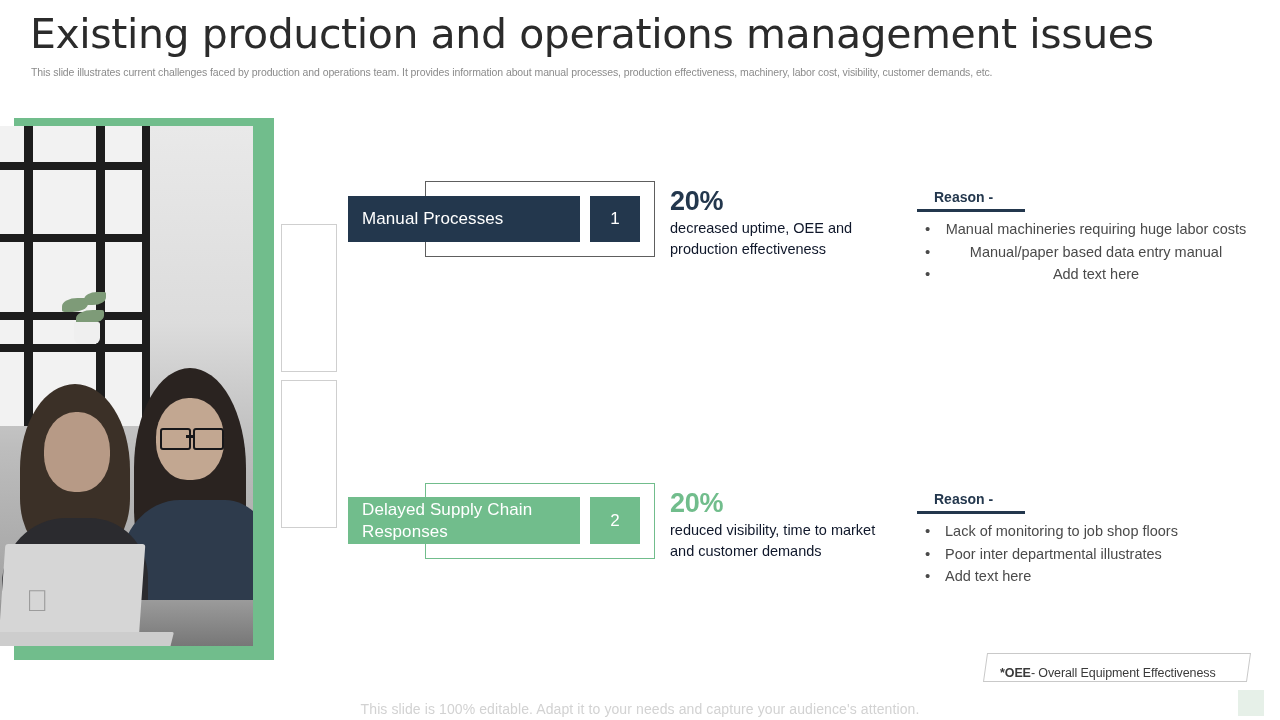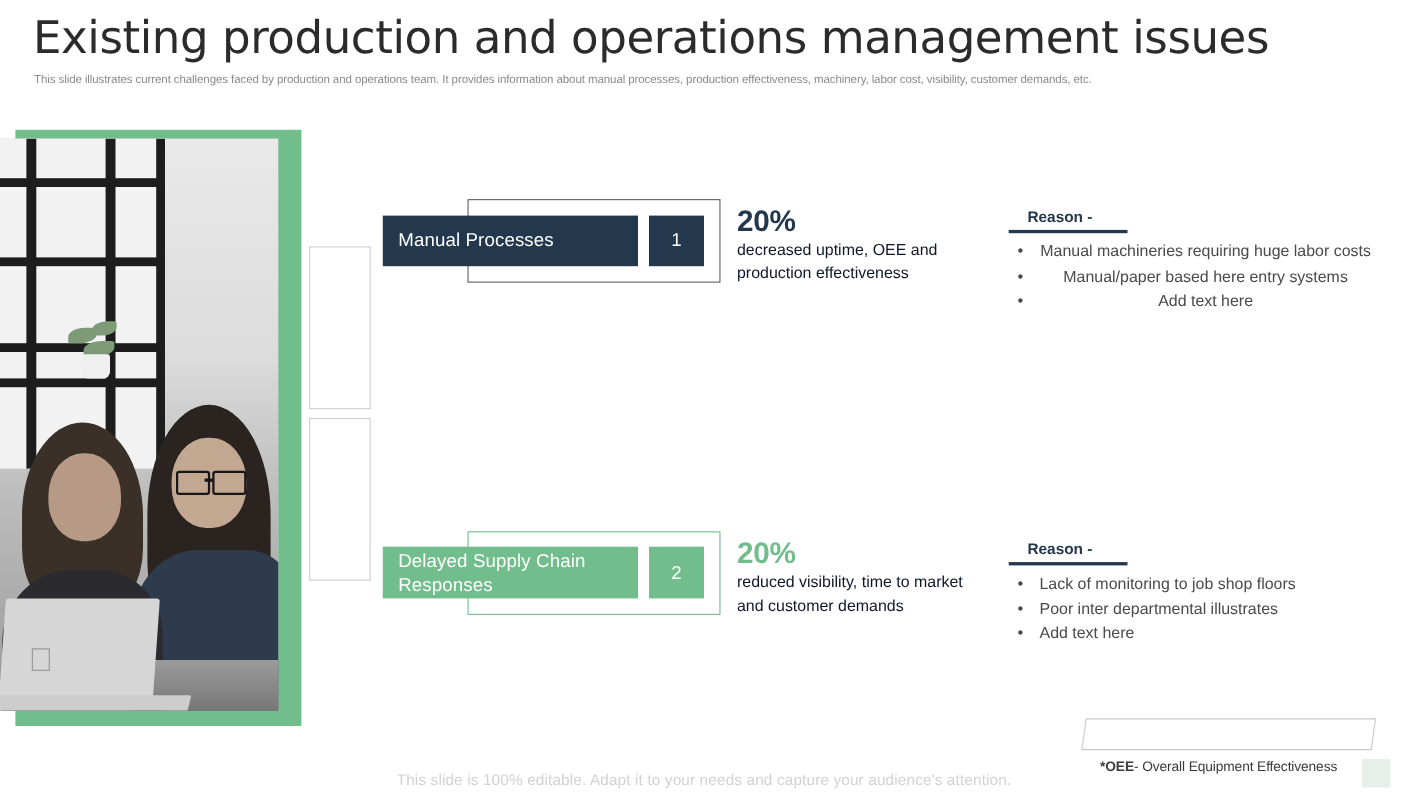--- a/index.html
+++ b/index.html
@@ -214,21 +214,21 @@
     top: 653px;
     width: 262px;
     height: 27px;
     border: 1px solid #c9c9c9;
     background: #ffffff;
     transform: skewX(-8deg);
   }
   #footnote-text {
     position: absolute;
     left: 1000px;
-    top: 690px;
+    top: 666px;
     width: 250px;
     font-size: 12.5px;
     color: #3a3a3a;
     letter-spacing: -0.1px;
     white-space: nowrap;
   }
   #footnote-text b { font-weight: bold; }
 
   #slide-footer {
     position: absolute;
@@ -301,21 +301,21 @@
 </div>
 <div class="num-box" style="left:590px;top:196px;width:50px;height:46px;background:#23374d;">
   <span>1</span>
 </div>
 <div class="stat-pct" style="left:670px;top:186px;width:224px;color:#23374d;">20%</div>
 <div class="stat-desc" style="left:670px;top:218px;width:224px;">decreased uptime, OEE and production effectiveness</div>
 <div class="reason-head" style="left:934px;top:189px;">Reason -</div>
 <div class="reason-rule" style="left:917px;top:209px;width:108px;"></div>
 <ul class="reason-list" style="left:917px;top:218px;width:330px;text-align:center;">
   <li>Manual machineries requiring huge labor costs</li>
-  <li>Manual/paper based here entry systems</li>
+  <li>Manual/paper based data entry manual</li>
   <li>Add text here</li>
 </ul>
 
 <div class="row-outline green" style="left:425px;top:483px;width:228px;height:74px;"></div>
 <div class="label-box" style="left:348px;top:497px;width:232px;height:47px;background:#71bd8c;">
   <span>Delayed Supply Chain Responses</span>
 </div>
 <div class="num-box" style="left:590px;top:497px;width:50px;height:47px;background:#71bd8c;">
   <span>2</span>
 </div>

